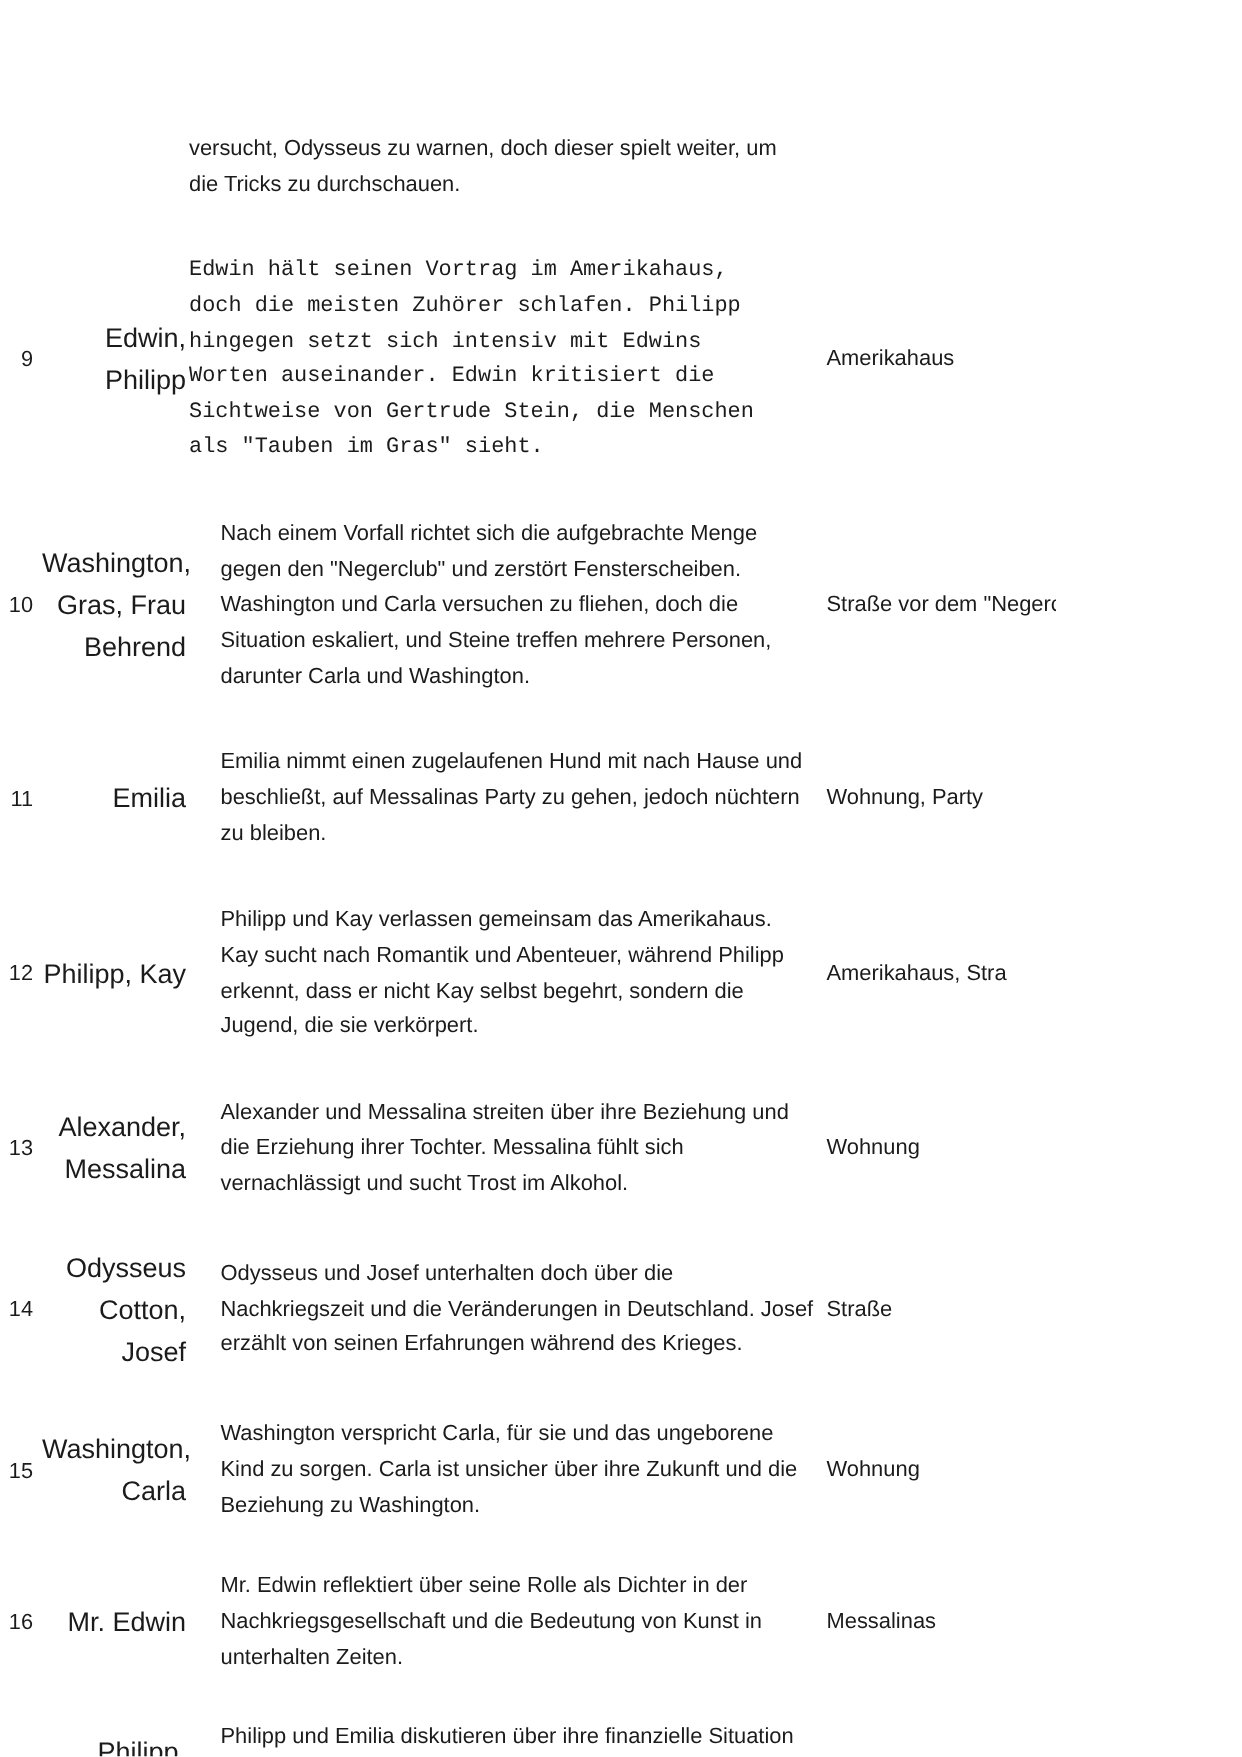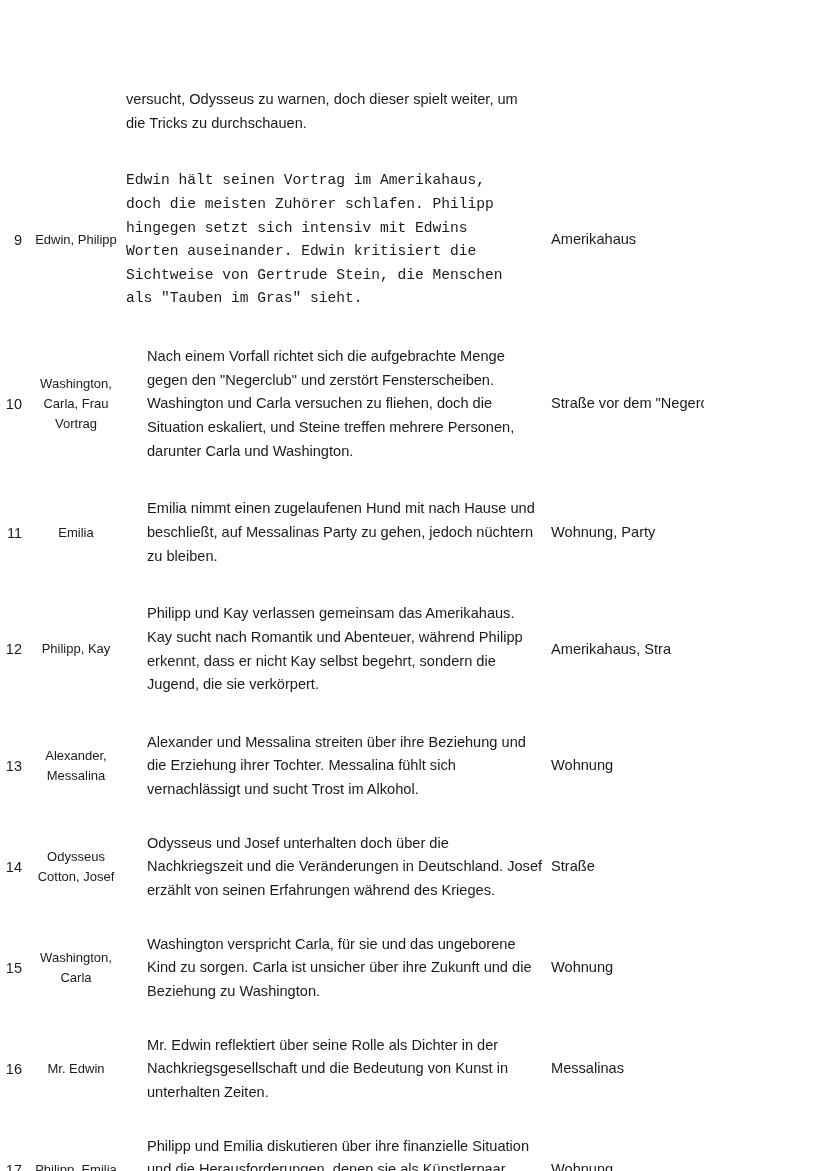--- a/index.html
+++ b/index.html
@@ -46,23 +46,23 @@
   col.c-tail  { width: 73px;  }
 
   .cell-index {
     font-size: 14.5px;
     line-height: 1.55;
     text-align: right;
     padding-right: 4px !important;
     white-space: nowrap;
   }
   .cell-chars {
-    font-size: 13px;
+    font-size: 18px;
     line-height: 1.55;
-    text-align: center;
+    text-align: right;
     padding: 0 2px !important;
   }
   .cell-desc {
     font-size: 14.6px;
     line-height: 1.62;
     text-align: left;
   }
   .cell-loc {
     font-size: 14.6px;
     line-height: 1.62;
@@ -121,21 +121,21 @@
         <td class="cell-loc">Amerikahaus</td>
         <td></td>
       </tr>
 
       <tr class="row-spacer">
           <td colspan="7"></td>
         </tr>
 
       <tr>
         <td class="cell-index">10</td>
-        <td class="cell-chars">Washington, Carla, Frau Vortrag</td>
+        <td class="cell-chars">Washington, Gras, Frau Behrend</td>
         <td></td>
         <td class="cell-desc">Nach einem Vorfall richtet sich die aufgebrachte Menge gegen den "Negerclub" und zerstört Fensterscheiben. Washington und Carla versuchen zu fliehen, doch die Situation eskaliert, und Steine treffen mehrere Personen, darunter Carla und Washington.</td>
         <td></td>
         <td class="cell-loc">Straße vor dem "Negerclub"</td>
         <td></td>
       </tr>
 
       <tr class="row-spacer">
           <td colspan="7"></td>
         </tr>

